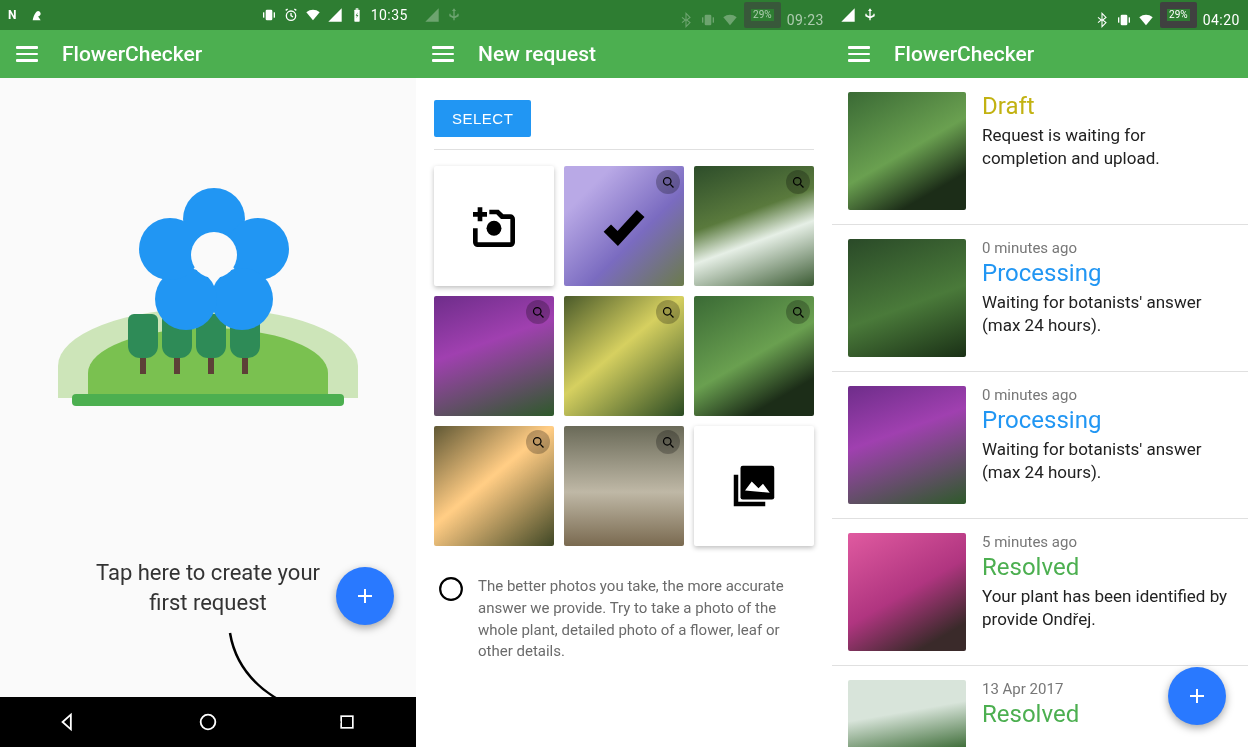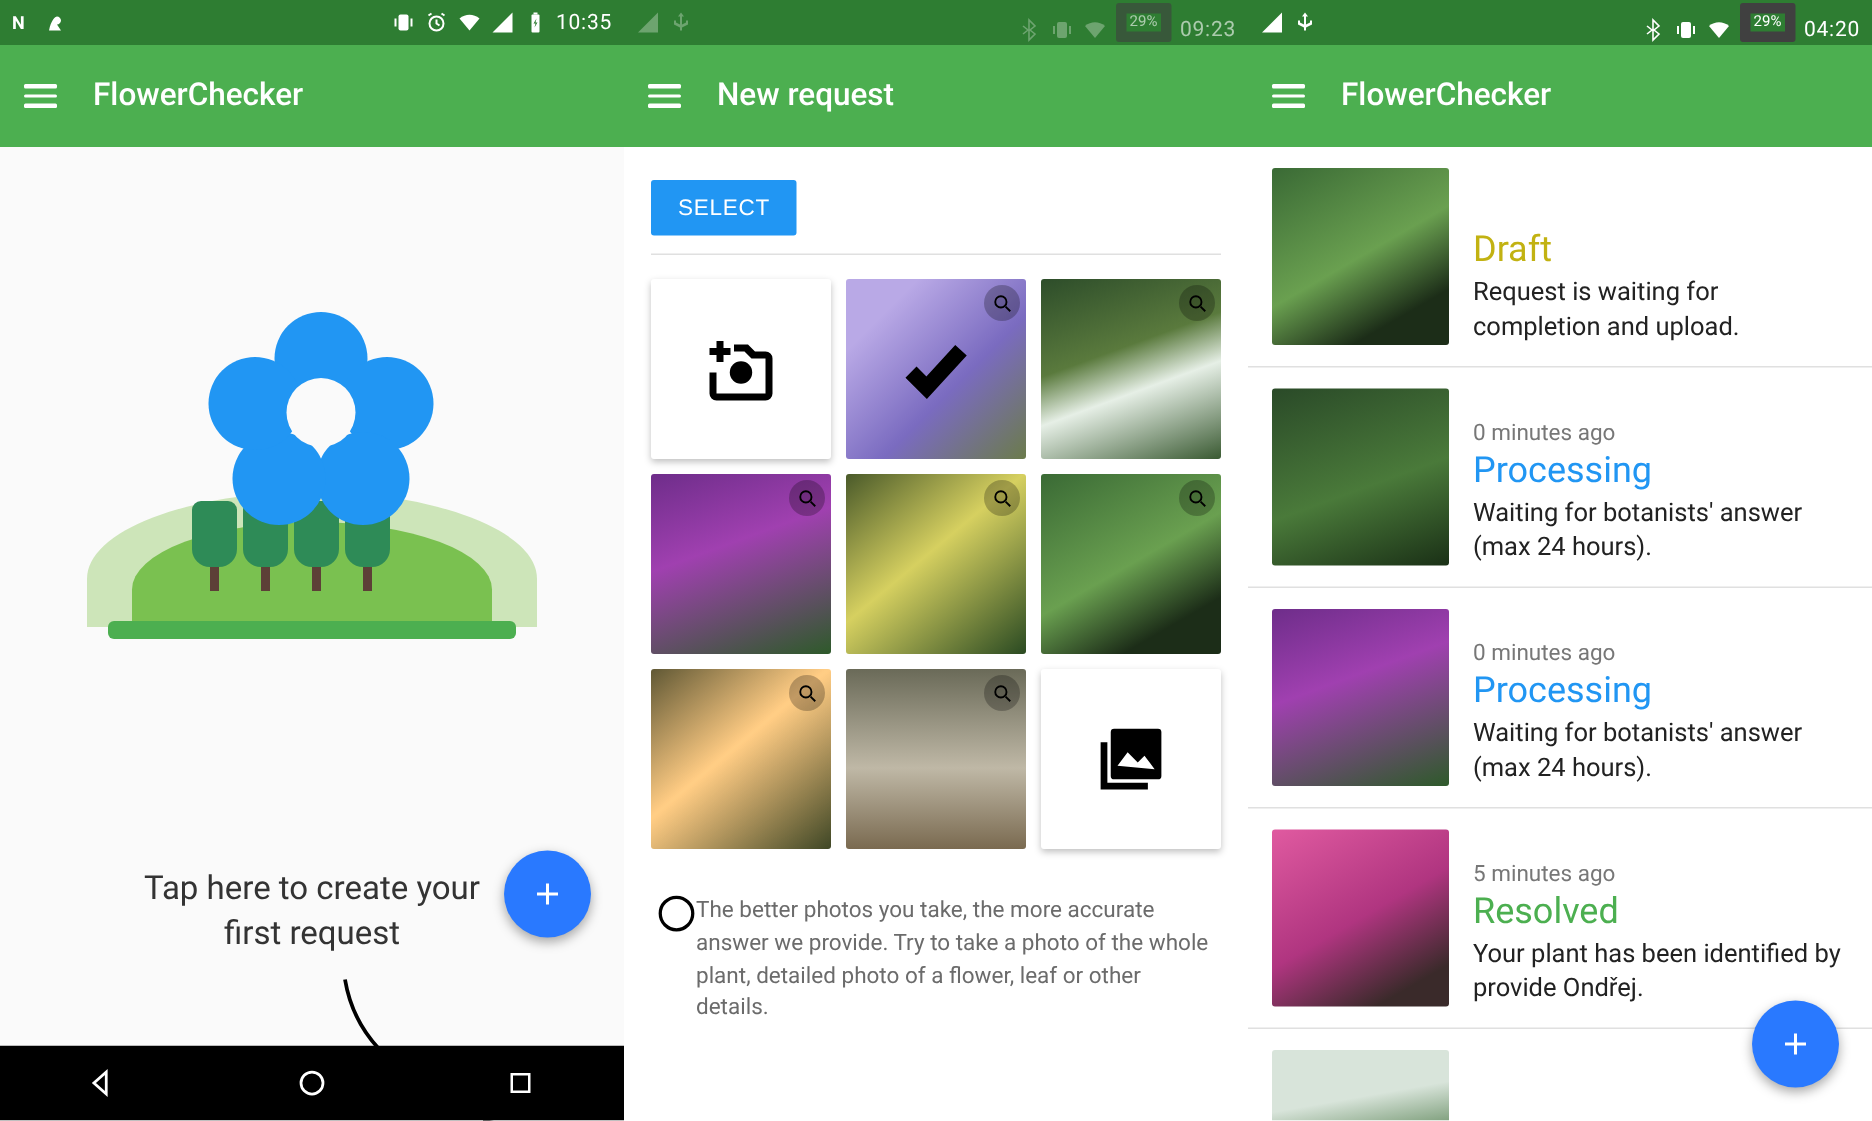--- a/index.html
+++ b/index.html
@@ -19,21 +19,21 @@
   .phone{width:416px;height:747px;position:relative;display:flex;flex-direction:column;overflow:hidden;}
 
   
   .statusbar{height:30px;background:var(--green-dark);color:#fff;display:flex;align-items:center;padding:0 8px;font-size:14px;gap:6px;}
   .statusbar .sys-left{display:flex;gap:6px;align-items:center;}
   .statusbar .sys-right{display:flex;gap:6px;align-items:flex-end;margin-left:auto;}
   .statusbar .clock{letter-spacing:.5px;}
   .statusbar.faded .sys-right, .statusbar.faded .sys-left{opacity:.6;}
 
   
-  .appbar{height:68px;background:var(--green);color:#fff;display:flex;align-items:center;padding:0 16px;gap:24px;}
+  .appbar{height:48px;background:var(--green);color:#fff;display:flex;align-items:center;padding:0 16px;gap:24px;}
   .appbar .title{font-size:21px;font-weight:500;}
   .hamburger{display:flex;flex-direction:column;gap:4px;cursor:pointer;}
   .hamburger span{display:block;width:22px;height:2.5px;background:#fff;border-radius:1px;}
 
   
   .ph1-body{flex:1;position:relative;background:#fafafa;}
   .illust{position:absolute;left:50%;top:100px;transform:translateX(-50%);width:300px;height:220px;}
   .illust .ground{position:absolute;bottom:0;left:0;right:0;height:90px;border-radius:70% 70% 0 0/90% 90% 0 0;background:#cde5b9;}
   .illust .ground2{position:absolute;bottom:0;left:30px;right:30px;height:70px;border-radius:70% 70% 0 0/90% 90% 0 0;background:#7ac150;}
   .illust .bar{position:absolute;bottom:-8px;left:14px;right:14px;height:12px;background:#4caf50;border-radius:4px;}
@@ -62,37 +62,37 @@
   .ph2-head .lbl{flex:1;font-size:17px;color:#555;}
   .selectbtn{background:var(--blue);color:#fff;border:none;font-size:15px;font-weight:500;padding:10px 18px;border-radius:2px;cursor:pointer;letter-spacing:.5px;}
   .grid{display:grid;grid-template-columns:repeat(3,1fr);gap:10px;margin-top:16px;}
   .tile{position:relative;aspect-ratio:1/1;border-radius:2px;display:flex;align-items:center;justify-content:center;overflow:hidden;cursor:pointer;}
   .tile.camera{box-shadow:0 2px 5px rgba(0,0,0,.25);background:#fff;}
   .tile.gallery{box-shadow:0 2px 5px rgba(0,0,0,.25);background:#fff;}
   .tile .zoom{position:absolute;top:4px;right:4px;width:24px;height:24px;border-radius:50%;background:rgba(0,0,0,.25);display:flex;align-items:center;justify-content:center;}
   .tile .zoom svg{width:15px;height:15px;stroke:#000;fill:none;stroke-width:2;}
   .tile .check{position:absolute;inset:0;display:flex;align-items:center;justify-content:center;}
   .tile .check svg{width:50px;height:50px;stroke:#000;stroke-width:5;fill:none;}
-  .info-row{display:flex;align-items:flex-start;margin-top:30px;padding:0 4px 18px;}
+  .info-row{display:flex;gap:14px;align-items:flex-start;margin-top:30px;padding:0 4px 18px;}
   .info-row .txt{font-size:15px;color:var(--hint);line-height:1.45;}
 
   
   .g1{background:linear-gradient(135deg,#b9a9e6 20%,#7a6bc0,#6b7b4b);}
   .g2{background:linear-gradient(160deg,#2d4d2a,#5a7a3d 40%,#e6efe6 60%,#3a5a32);}
   .g3{background:linear-gradient(160deg,#6e2d8a,#a040b0 40%,#2e5a2a);}
   .g4{background:linear-gradient(140deg,#4a5a2a,#d6d060 45%,#2a4a22);}
   .g5{background:linear-gradient(150deg,#3a6a35,#6aa050 50%,#1c2d18 80%);}
   .g6{background:linear-gradient(180deg,#6a6a58,#bfb8a6 55%,#7a6a50);}
   .g7{background:linear-gradient(160deg,#2a4a28,#4a7a3a 55%,#1a3016);}
   .g8{background:linear-gradient(150deg,#e05aa0,#b03580 50%,#3a2a2a 85%);}
   .g9{background:linear-gradient(170deg,#d8e4da 30%,#3a6a34 65%,#2a4a26);}
 
   
   .ph3-body{flex:1;background:#fff;overflow:hidden;}
-  .req{display:flex;gap:16px;padding:14px 16px;border-bottom:1px solid var(--divider);align-items:flex-end;}
+  .req{display:flex;gap:16px;padding:14px 16px;border-bottom:1px solid var(--divider);}
   .req .thumb{width:118px;height:118px;flex:0 0 118px;border-radius:2px;}
   .req .meta{flex:1;display:flex;flex-direction:column;}
   .req .time{font-size:15px;color:#777;margin-bottom:2px;}
   .req .status{font-size:24px;font-weight:400;margin:0 0 4px 0;}
   .req .desc{font-size:17px;color:#222;line-height:1.35;}
   .st-draft{color:var(--olive);}
   .st-proc{color:var(--blue);}
   .st-res{color:var(--green);}
 
   

